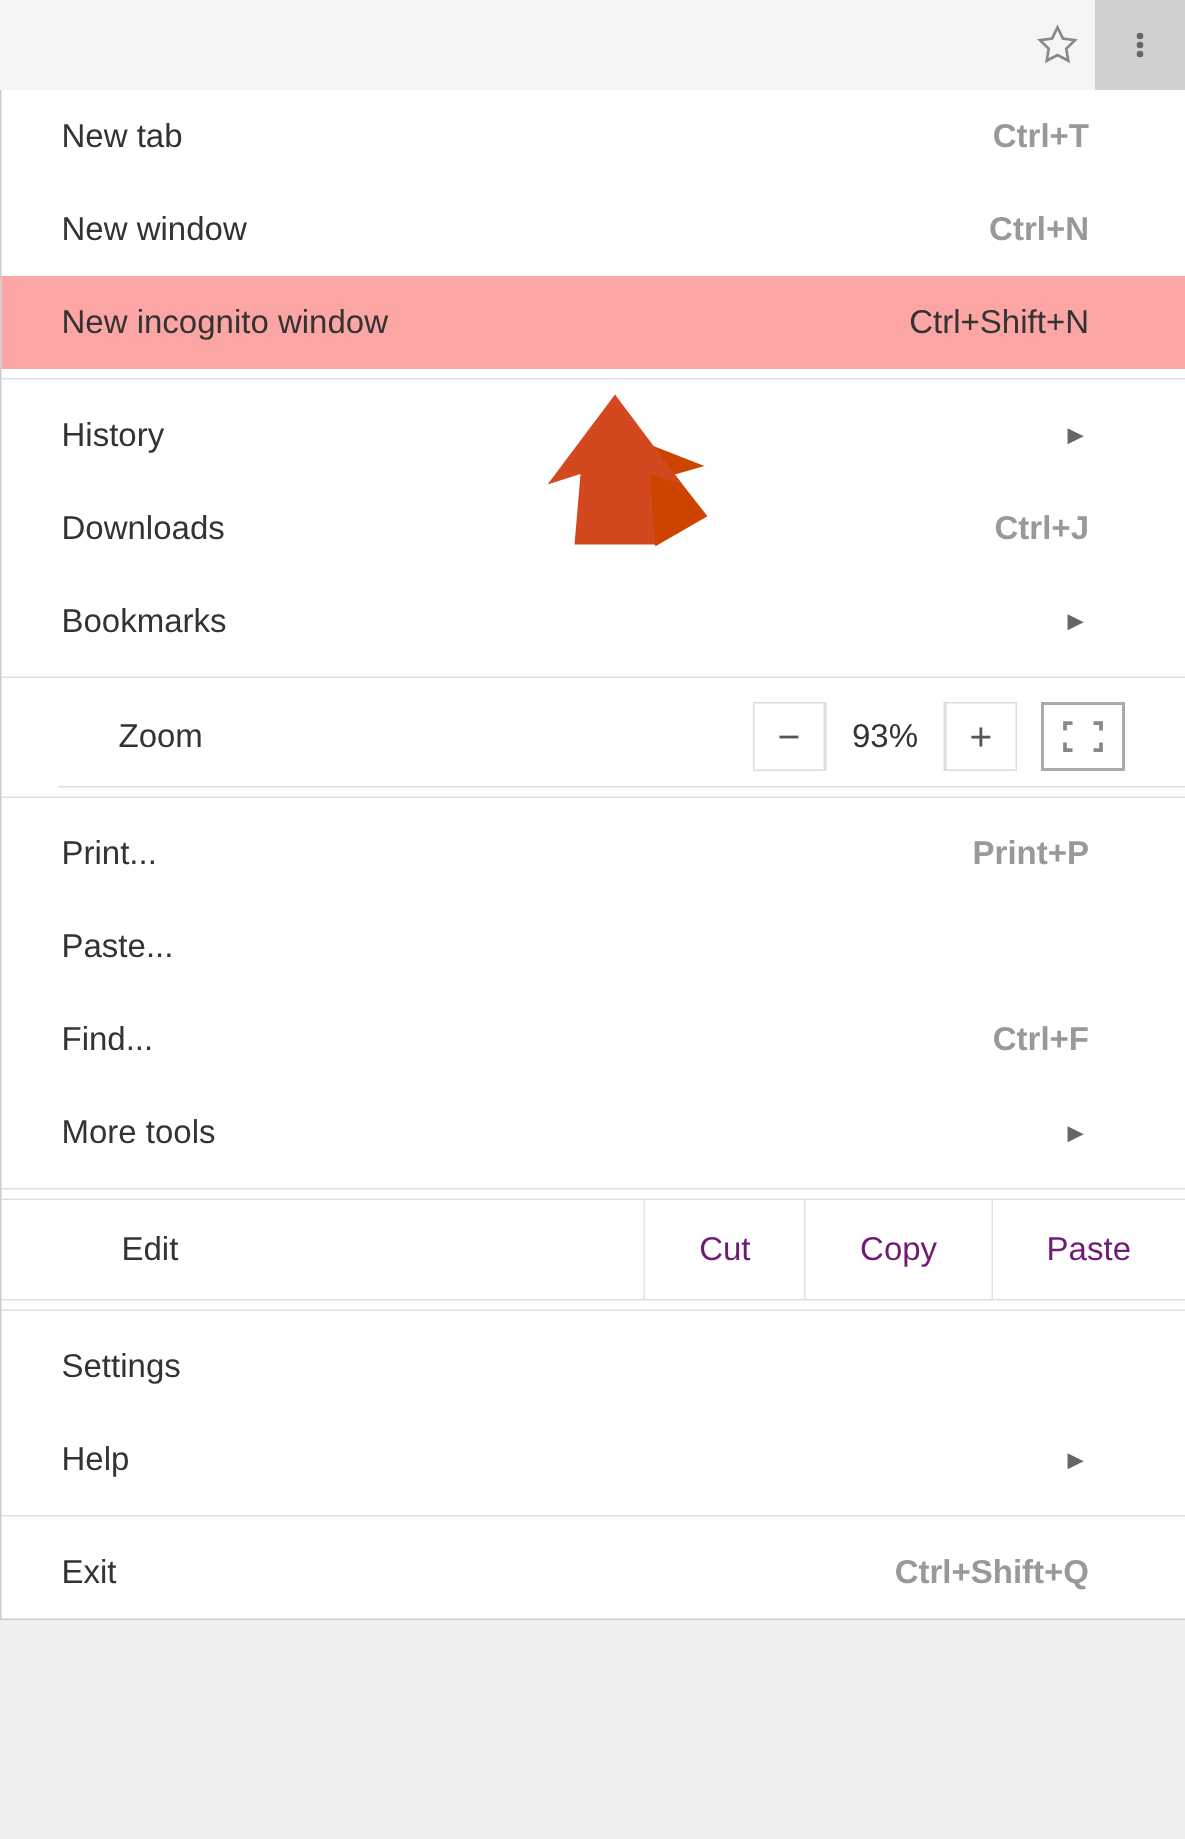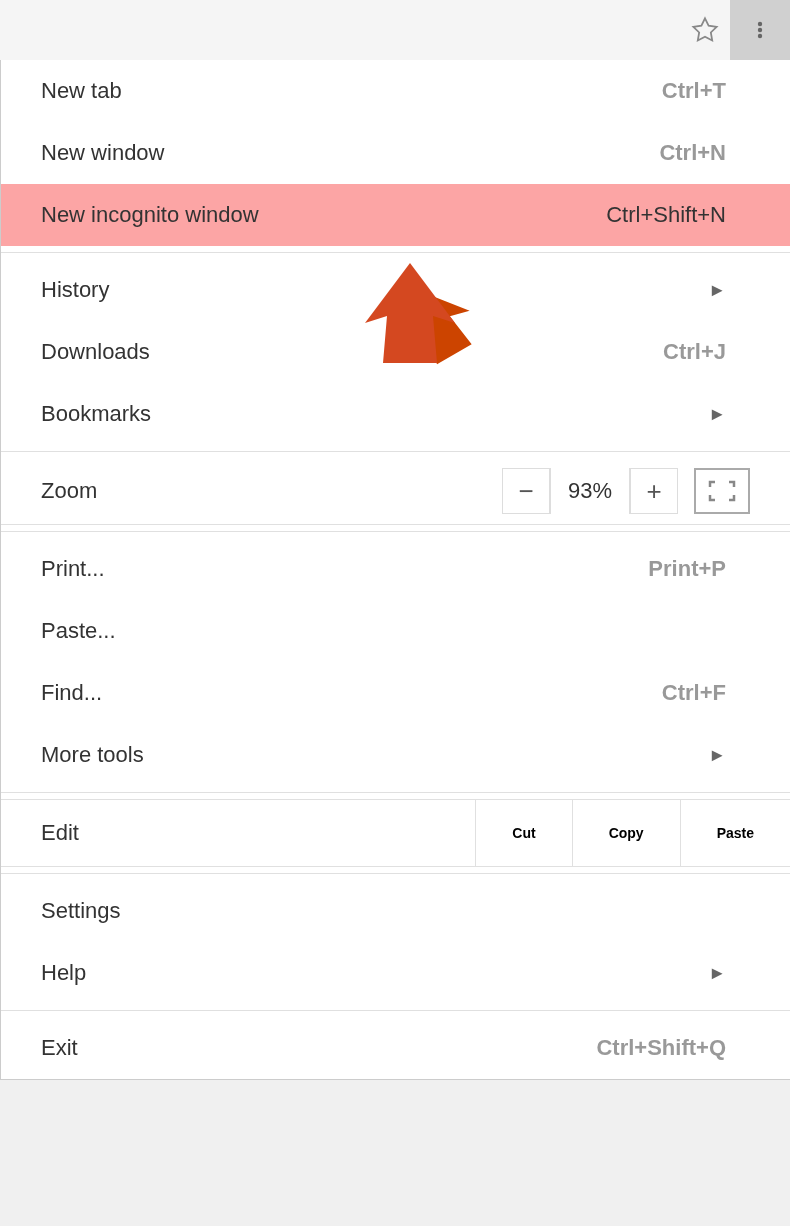--- a/index.html
+++ b/index.html
@@ -114,20 +114,21 @@
       background: #e0e0e0;
       margin: 6px 0;
     }
 
     
     .zoom-row {
       display: flex;
       align-items: center;
       padding: 10px 40px 10px 40px;
       border-bottom: 1px solid #e0e0e0;
+      margin-left: 38px;
     }
 
     .zoom-label {
       font-size: 22px;
       color: #333;
       flex: 1;
     }
 
     .zoom-btn {
       width: 48px;
@@ -175,36 +176,36 @@
       border-bottom: 1px solid #e0e0e0;
     }
 
     .edit-label {
       font-size: 22px;
       color: #333;
       padding: 20px 40px;
       flex: 1;
       display: flex;
       align-items: center;
+      margin-left: 40px;
     }
 
     .edit-actions {
       display: flex;
       border-left: 1px solid #e0e0e0;
     }
 
     .edit-action-btn {
-      font-size: 14px;
-      color: #000000;
+      font-size: 22px;
+      color: #701a75;
       padding: 20px 36px;
       cursor: pointer;
       border-right: 1px solid #e0e0e0;
       display: flex;
       align-items: center;
-      font-weight: bold;
     }
 
     .edit-action-btn:last-child {
       border-right: none;
     }
 
     
     .arrow-annotation {
       position: absolute;
       top: 272px;

